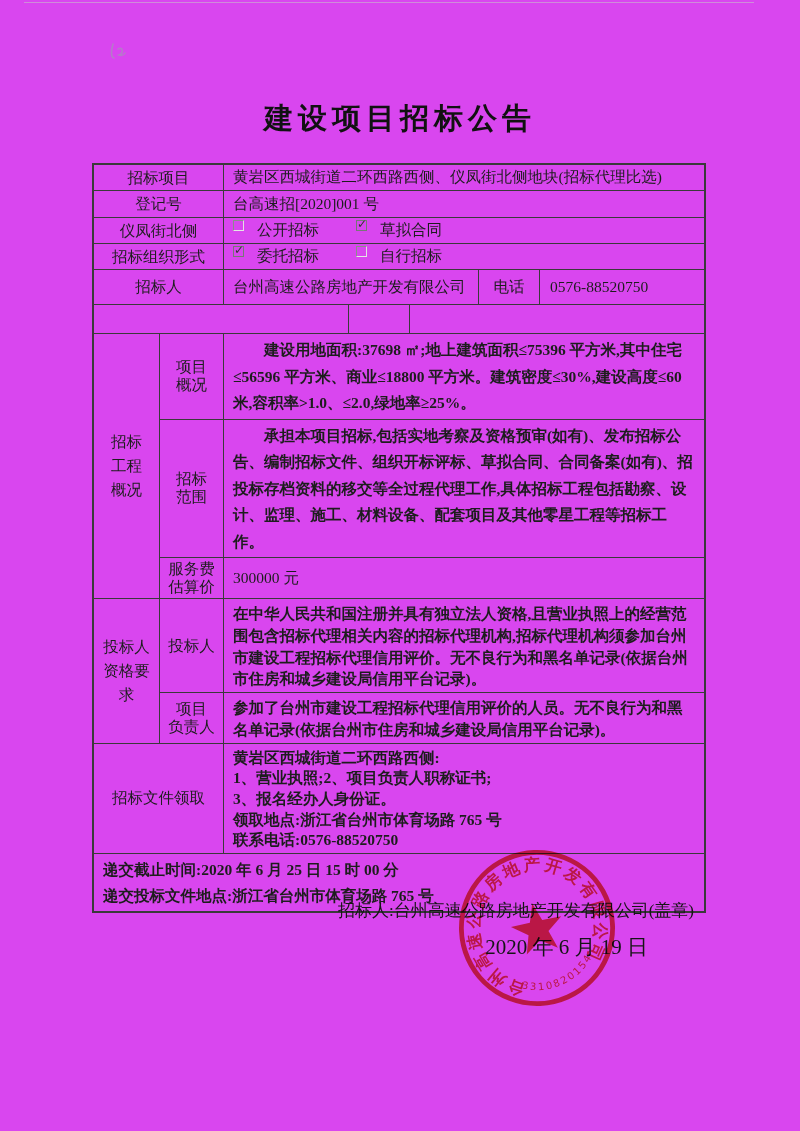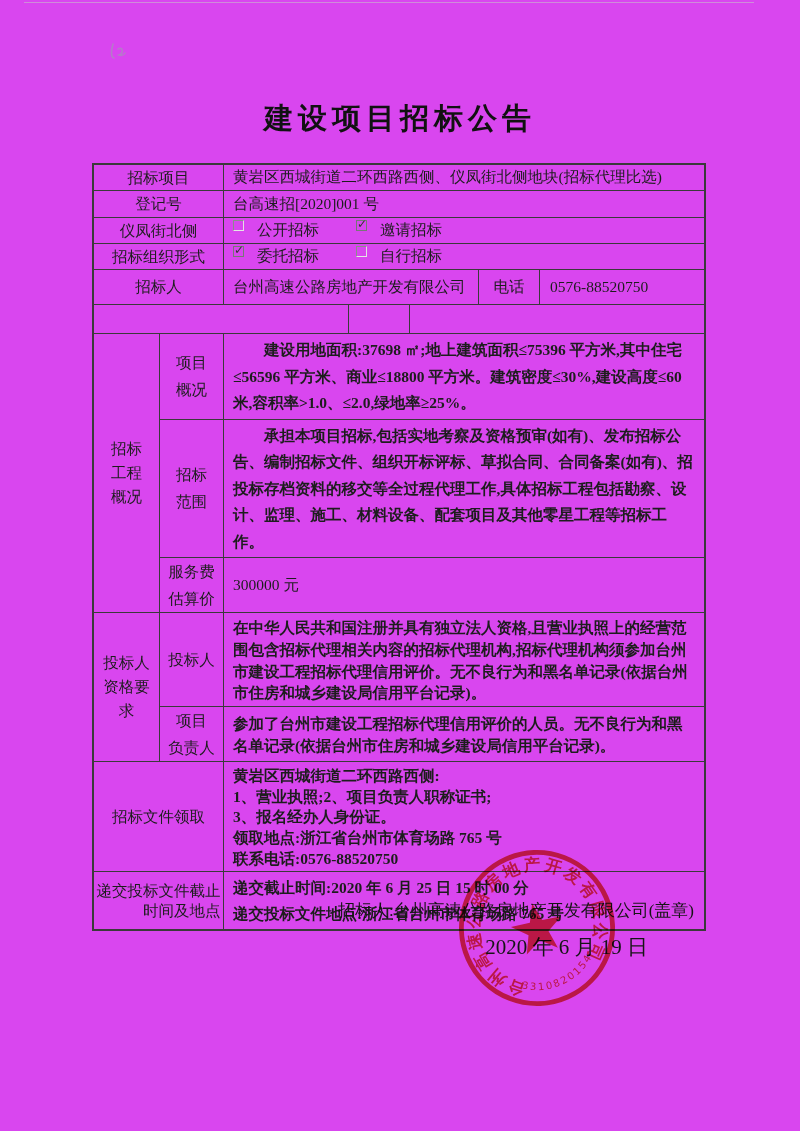--- a/index.html
+++ b/index.html
@@ -51,21 +51,21 @@
   
   .grp { display:flex; border-bottom:1.5px solid #3a3a3a; }
   .grp-lbl { width:66px; flex:0 0 66px; border-right:1.5px solid #3a3a3a;
     display:flex; align-items:center; justify-content:center; text-align:center;
     white-space:pre-line; line-height:24px; }
   .grp-rows { flex:1 1 auto; display:flex; flex-direction:column; min-width:0; }
   .grp-row { display:flex; border-bottom:1.5px solid #3a3a3a; align-items:stretch; }
   .grp-row:last-child { border-bottom:none; }
   .sub-lbl { width:64px; flex:0 0 64px; border-right:1.5px solid #3a3a3a;
     display:flex; align-items:center; justify-content:center; text-align:center;
-    white-space:pre-line; line-height:27px; }
+    white-space:pre-line; line-height:18px; }
   .para { line-height:26.5px; padding-top:1px; }
   .para-tight { line-height:21.8px; padding-top:2px; }
   .lines20 { line-height:20.6px; padding-top:2px; }
   .lines26 { line-height:26px; padding-top:1px; }
   
   .signer { position:absolute; left:92px; top:899px; width:614px;
     text-align:right; padding-right:12px; font-size:17px; color:#151515; }
   .sign-date { position:absolute; left:92px; top:933px; width:614px;
     text-align:right; padding-right:58px; font-size:21px; color:#151515; }
   
@@ -100,21 +100,21 @@
     <div class="trow h25">
       <div class="lbl">仪凤街北侧</div>
       <div class="content">
         <span class="cb un">
             <span class="mk"></span>
           </span>
         <span class="opt-label">公开招标</span>
         <span class="cb ck">
             <span class="mk">✓</span>
           </span>
-        <span class="opt-label">邀请招标</span>
+        <span class="opt-label">草拟合同</span>
       </div>
     </div>
 
     <div class="trow h26">
       <div class="lbl">招标组织形式</div>
       <div class="content">
         <span class="cb ck">
             <span class="mk">✓</span>
           </span>
         <span class="opt-label">委托招标</span>
@@ -193,22 +193,20 @@
           <div>黄岩区西城街道二环西路西侧:</div>
           <div>1、营业执照;2、项目负责人职称证书;</div>
           <div>3、报名经办人身份证。</div>
           <div>领取地点:浙江省台州市体育场路 765 号</div>
           <div>联系电话:0576-88520750</div>
         </div>
       </div>
     </div>
 
     <div class="trow h53">
-      <div class="lbl">递交投标文件截止
-时间及地点</div>
       <div class="content top">
         <div class="lines26">
           <div>递交截止时间:2020 年 6 月 25 日 15 时 00 分</div>
           <div>递交投标文件地点:浙江省台州市体育场路 765 号</div>
         </div>
       </div>
     </div>
 
   </div>
 

